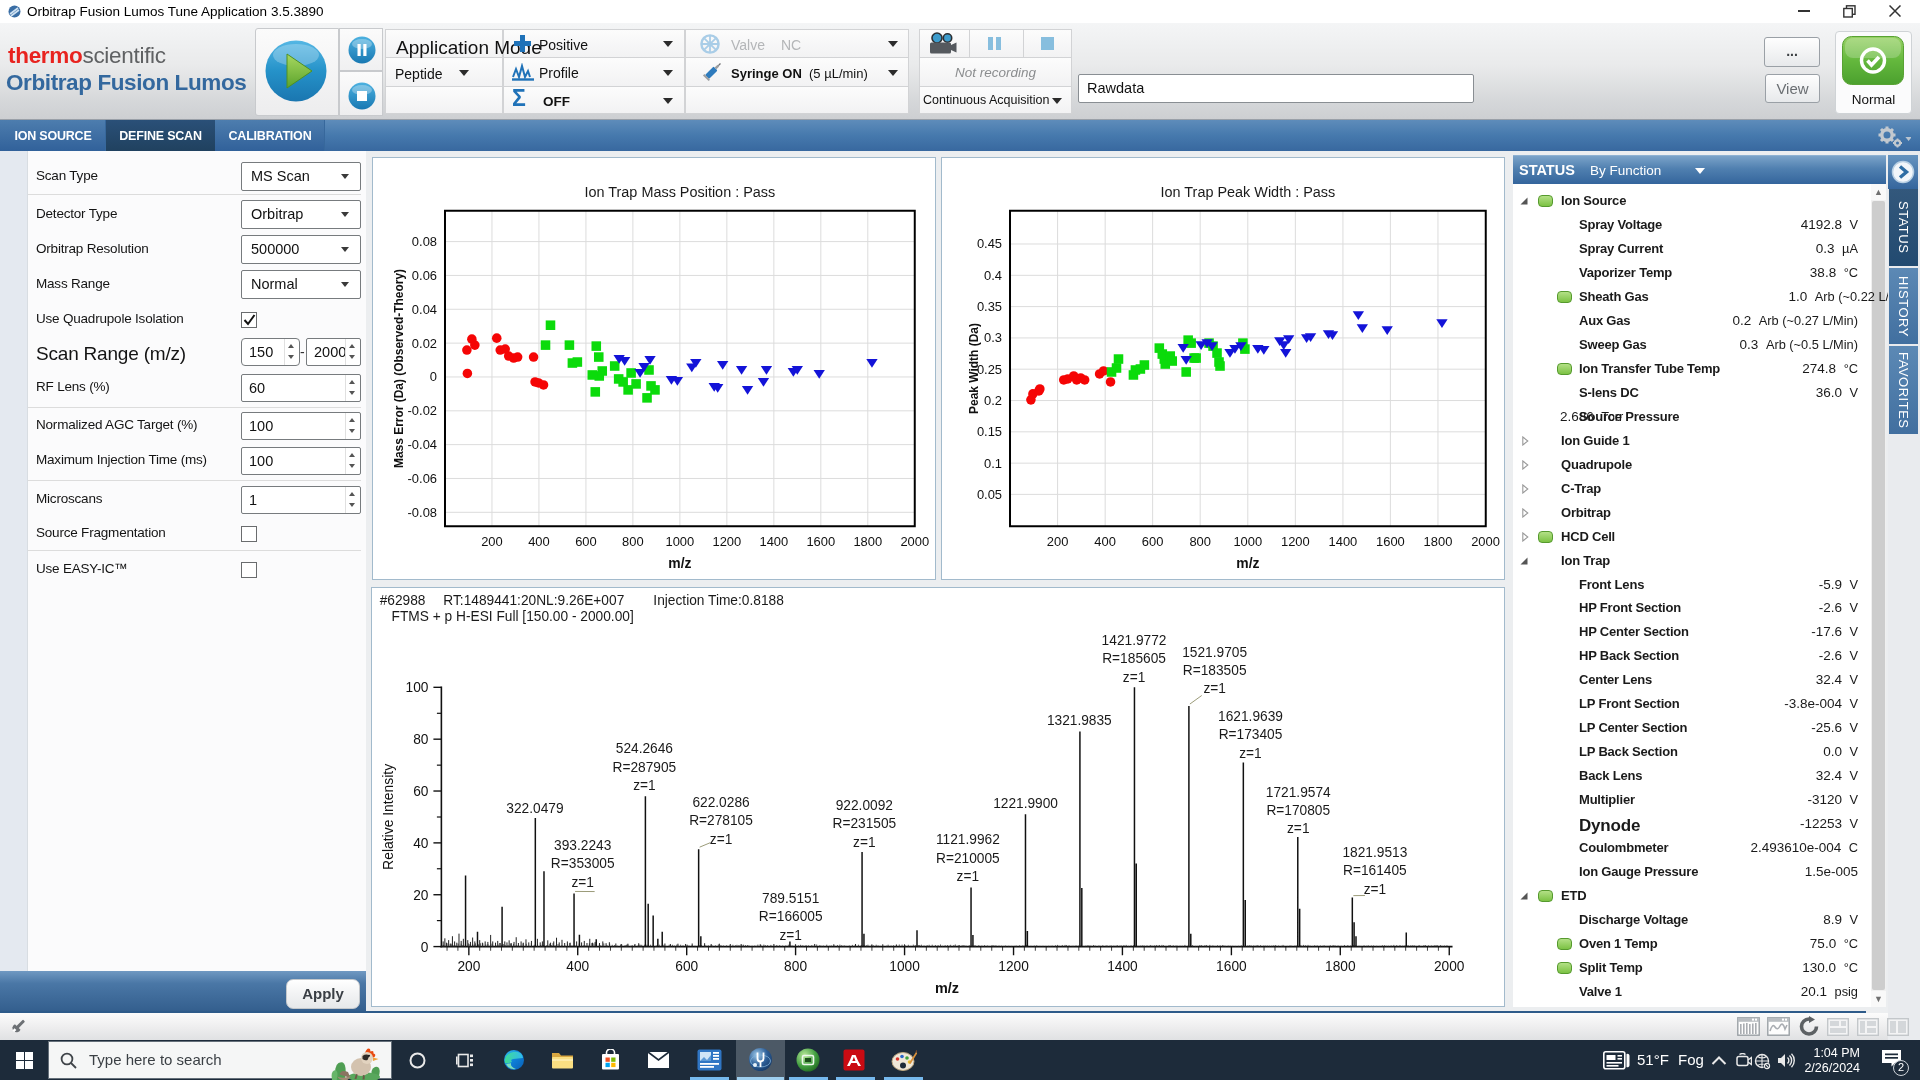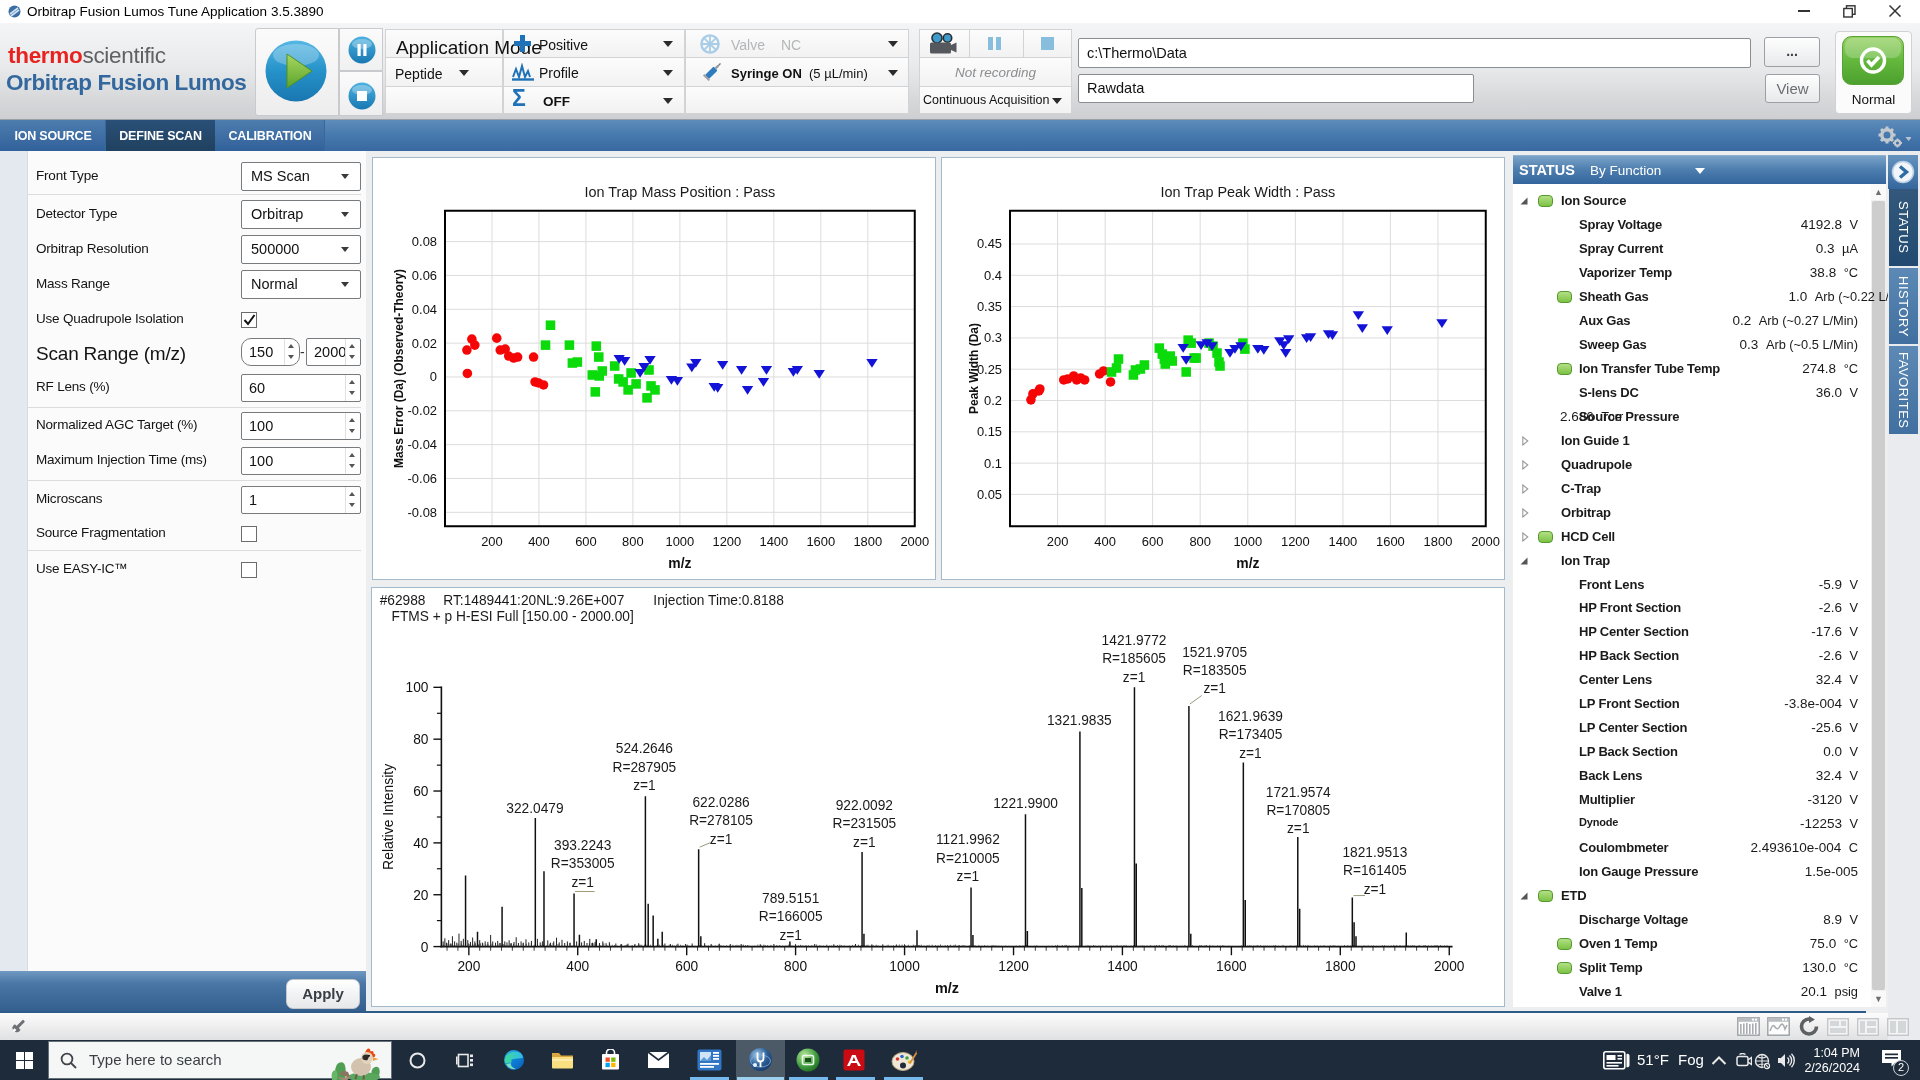--- a/index.html
+++ b/index.html
@@ -116,21 +116,20 @@
 <circle cx="20.5" cy="6" r="4.2" fill="#3d9ccc" stroke="#2b2f33" stroke-width="1.6"></circle>
 <rect x="3" y="10.5" width="21" height="11" rx="1.5" fill="#55595e"></rect>
 <path d="M24 13 l5.5 -2.5 v10 l-5.5 -2.5 Z" fill="#55595e"></path>
 </svg>
 <div class="a" style="left:988px;top:14px;width:4.6px;height:13px;background:#87bede"></div>
 <div class="a" style="left:996px;top:14px;width:4.6px;height:13px;background:#87bede"></div>
 <div class="a" style="left:1041px;top:14px;width:13px;height:13px;background:#87bede"></div>
 <div class="a" style="left:919px;top:42px;width:153px;text-align:center;font-size:13.5px;font-style:italic;color:#8b8d8f">Not recording</div>
 <div class="a" style="left:923px;top:70px;font-size:12.5px;color:#111">Continuous Acquisition</div>
 <div class="a" style="left:1052px;top:75px;width:0;height:0;border-left:5px solid transparent;border-right:5px solid transparent;border-top:6px solid #2b2b2b"></div>
-<div class="a" style="left:1078px;top:15px;width:673px;height:30px;background:#fff;border:1px solid #898e93;border-radius:2px;font-size:14.5px;color:#111;line-height:28px;padding-left:8px">c:\Thermo\Data</div>
 <div class="a" style="left:1078px;top:51px;width:396px;height:29px;background:#fff;border:1px solid #898e93;border-radius:2px;font-size:14.5px;color:#111;line-height:27px;padding-left:8px">Rawdata</div>
 <div class="a" style="left:1764px;top:14px;width:56px;height:30px;background:linear-gradient(180deg,#fefefe,#e7e9eb);border:1px solid #9aa0a6;border-radius:3px;text-align:center;font-size:14px;font-weight:bold;color:#3c4044;line-height:26px">...</div>
 <div class="a" style="left:1765px;top:51px;width:55px;height:29px;background:linear-gradient(180deg,#fefefe,#e7e9eb);border:1px solid #9aa0a6;border-radius:3px;text-align:center;font-size:15px;color:#6b6f73;line-height:27px">View</div>
 <div class="a" style="left:1835px;top:8px;width:77px;height:83px;background:#fbfbfc;border:1px solid #cfd3d6;border-radius:4px"></div>
 <svg class="a" style="left:1842px;top:13px" width="62" height="49" viewBox="0 0 62 49">
 <defs>
         <linearGradient id="gn" x1="0" y1="0" x2="0" y2="1">
           <stop offset="0" stop-color="#97d164"></stop>
           <stop offset="0.5" stop-color="#64b83d"></stop>
           <stop offset="1" stop-color="#4ba02e"></stop>
@@ -163,39 +162,39 @@
 </g>
 <path d="M30 12 l8 0 l-4 5 Z" fill="#b9c4cf" transform="scale(0.8) translate(8,3)"></path>
 </svg>
 </div>
 <div class="a" style="left:0;top:151px;width:366px;height:861px;background:#fbfbfc">
 <div class="a" style="left:0;top:0;width:28px;height:820px;background:#e4e9f0;border-right:1px solid #d8dde2"></div>
 <div class="a" style="left:28px;top:43px;width:333px;height:1px;background:#dcdcdc"></div>
 <div class="a" style="left:28px;top:256px;width:333px;height:1px;background:#dcdcdc"></div>
 <div class="a" style="left:28px;top:329px;width:333px;height:1px;background:#dcdcdc"></div>
 <div class="a" style="left:28px;top:399px;width:333px;height:1px;background:#dcdcdc"></div>
-<div class="a" style="left:36px;top:17px;font-size:13.5px;letter-spacing:-0.2px;color:#141414">Front Type</div>
+<div class="a" style="left:36px;top:17px;font-size:13.5px;letter-spacing:-0.2px;color:#141414">Scan Type</div>
     <div class="a" style="left:241px;top:11px;width:120px;height:29px;background:#fff;border:1px solid #777b7e;border-radius:2px;font-size:14.5px;color:#111;line-height:27px;padding-left:9px">MS Scan</div>
     <div class="a" style="left:341px;top:23px;width:0;height:0;border-left:4.5px solid transparent;border-right:4.5px solid transparent;border-top:5.5px solid #3a3a3a"></div>
 <div class="a" style="left:36px;top:55px;font-size:13.5px;letter-spacing:-0.2px;color:#141414">Detector Type</div>
     <div class="a" style="left:241px;top:49px;width:120px;height:29px;background:#fff;border:1px solid #777b7e;border-radius:2px;font-size:14.5px;color:#111;line-height:27px;padding-left:9px">Orbitrap</div>
     <div class="a" style="left:341px;top:61px;width:0;height:0;border-left:4.5px solid transparent;border-right:4.5px solid transparent;border-top:5.5px solid #3a3a3a"></div>
 <div class="a" style="left:36px;top:90px;font-size:13.5px;letter-spacing:-0.2px;color:#141414">Orbitrap Resolution</div>
     <div class="a" style="left:241px;top:84px;width:120px;height:29px;background:#fff;border:1px solid #777b7e;border-radius:2px;font-size:14.5px;color:#111;line-height:27px;padding-left:9px">500000</div>
     <div class="a" style="left:341px;top:96px;width:0;height:0;border-left:4.5px solid transparent;border-right:4.5px solid transparent;border-top:5.5px solid #3a3a3a"></div>
 <div class="a" style="left:36px;top:125px;font-size:13.5px;letter-spacing:-0.2px;color:#141414">Mass Range</div>
     <div class="a" style="left:241px;top:119px;width:120px;height:29px;background:#fff;border:1px solid #777b7e;border-radius:2px;font-size:14.5px;color:#111;line-height:27px;padding-left:9px">Normal</div>
     <div class="a" style="left:341px;top:131px;width:0;height:0;border-left:4.5px solid transparent;border-right:4.5px solid transparent;border-top:5.5px solid #3a3a3a"></div>
 <div class="a" style="left:36px;top:160px;font-size:13.5px;letter-spacing:-0.2px;color:#141414">Use Quadrupole Isolation</div>
     <div class="a" style="left:241px;top:161px;width:16px;height:16px;background:#fff;border:1px solid #6a6c6e"></div>
     <svg class="a" style="left:243px;top:163px" width="13" height="12" viewBox="0 0 13 12">
       <path d="M1.5 6 l3.5 4 l6.5 -9" fill="none" stroke="#111" stroke-width="2"></path>
     </svg>
 <div class="a" style="left:36px;top:192px;font-size:19px;letter-spacing:-0.2px;color:#141414">Scan Range (m/z)</div>
-    <div class="a" style="left:241px;top:187px;width:59px;height:28px;background:#fff;border:1px solid #777b7e;border-radius:10px;font-size:14.5px;color:#111;line-height:26px;padding-left:7px">150</div>
+    <div class="a" style="left:241px;top:187px;width:59px;height:28px;background:#fff;border:1px solid #777b7e;border-radius:4px;font-size:14.5px;color:#111;line-height:26px;padding-left:7px">150</div>
     <div class="a" style="left:284px;top:188px;width:15px;height:26px;border-left:1px solid #e0e0e0"></div>
     <div class="a" style="left:288px;top:193px;width:0;height:0;border-left:3.5px solid transparent;border-right:3.5px solid transparent;border-bottom:4.5px solid #555"></div>
     <div class="a" style="left:288px;top:204px;width:0;height:0;border-left:3.5px solid transparent;border-right:3.5px solid transparent;border-top:4.5px solid #555"></div>
     <div class="a" style="left:306px;top:187px;width:55px;height:28px;background:#fff;border:1px solid #777b7e;border-radius:2px;font-size:14.5px;color:#111;line-height:26px;padding-left:7px">2000</div>
     <div class="a" style="left:345px;top:188px;width:15px;height:26px;border-left:1px solid #e0e0e0"></div>
     <div class="a" style="left:349px;top:193px;width:0;height:0;border-left:3.5px solid transparent;border-right:3.5px solid transparent;border-bottom:4.5px solid #555"></div>
     <div class="a" style="left:349px;top:204px;width:0;height:0;border-left:3.5px solid transparent;border-right:3.5px solid transparent;border-top:4.5px solid #555"></div>
 <div class="a" style="left:300px;top:193px;font-size:14px;color:#333">-</div>
 <div class="a" style="left:36px;top:228px;font-size:13.5px;letter-spacing:-0.2px;color:#141414">RF Lens (%)</div>
     <div class="a" style="left:241px;top:223px;width:120px;height:28px;background:#fff;border:1px solid #777b7e;border-radius:2px;font-size:14.5px;color:#111;line-height:26px;padding-left:7px">60</div>
@@ -671,21 +670,21 @@
 <div class="a" style="left:1579px;top:696px;font-size:13px;font-weight:bold;letter-spacing:-0.2px;color:#1a1a1a">LP Front Section</div>
 <div class="a" style="left:1560px;top:696px;width:298px;text-align:right;font-size:13.5px;color:#1a1a1a">-3.8e-004&nbsp;&nbsp;<span style="font-size:12.8px">V</span></div>
 <div class="a" style="left:1579px;top:720px;font-size:13px;font-weight:bold;letter-spacing:-0.2px;color:#1a1a1a">LP Center Section</div>
 <div class="a" style="left:1560px;top:720px;width:298px;text-align:right;font-size:13.5px;color:#1a1a1a">-25.6&nbsp;&nbsp;<span style="font-size:12.8px">V</span></div>
 <div class="a" style="left:1579px;top:744px;font-size:13px;font-weight:bold;letter-spacing:-0.2px;color:#1a1a1a">LP Back Section</div>
 <div class="a" style="left:1560px;top:744px;width:298px;text-align:right;font-size:13.5px;color:#1a1a1a">0.0&nbsp;&nbsp;<span style="font-size:12.8px">V</span></div>
 <div class="a" style="left:1579px;top:768px;font-size:13px;font-weight:bold;letter-spacing:-0.2px;color:#1a1a1a">Back Lens</div>
 <div class="a" style="left:1560px;top:768px;width:298px;text-align:right;font-size:13.5px;color:#1a1a1a">32.4&nbsp;&nbsp;<span style="font-size:12.8px">V</span></div>
 <div class="a" style="left:1579px;top:792px;font-size:13px;font-weight:bold;letter-spacing:-0.2px;color:#1a1a1a">Multiplier</div>
 <div class="a" style="left:1560px;top:792px;width:298px;text-align:right;font-size:13.5px;color:#1a1a1a">-3120&nbsp;&nbsp;<span style="font-size:12.8px">V</span></div>
-<div class="a" style="left:1579px;top:816px;font-size:11px;font-weight:bold;letter-spacing:-0.2px;color:#1a1a1a">Dynode</div>
+<div class="a" style="left:1579px;top:816px;font-size:17px;font-weight:bold;letter-spacing:-0.2px;color:#1a1a1a">Dynode</div>
 <div class="a" style="left:1560px;top:816px;width:298px;text-align:right;font-size:13.5px;color:#1a1a1a">-12253&nbsp;&nbsp;<span style="font-size:12.8px">V</span></div>
 <div class="a" style="left:1579px;top:840px;font-size:13px;font-weight:bold;letter-spacing:-0.2px;color:#1a1a1a">Coulombmeter</div>
 <div class="a" style="left:1560px;top:840px;width:298px;text-align:right;font-size:13.5px;color:#1a1a1a">2.493610e-004&nbsp;&nbsp;<span style="font-size:12.8px">C</span></div>
 <div class="a" style="left:1579px;top:864px;font-size:13px;font-weight:bold;letter-spacing:-0.2px;color:#1a1a1a">Ion Gauge Pressure</div>
 <div class="a" style="left:1560px;top:864px;width:298px;text-align:right;font-size:13.5px;color:#1a1a1a">1.5e-005</div>
 <svg class="a" style="left:1520px;top:892px" width="8" height="8" viewBox="0 0 8 8">
     <path d="M7.5 0.5 V7.5 H0.5 Z" fill="#555"></path>
   </svg>
 <div class="a" style="left:1538px;top:890px;width:15px;height:12px;border-radius:4px;background:linear-gradient(180deg,#b3e086,#7cc244);border:1px solid #569a2e"></div>
 <div class="a" style="left:1561px;top:888px;font-size:13px;font-weight:bold;letter-spacing:-0.2px;color:#1a1a1a">ETD</div>

